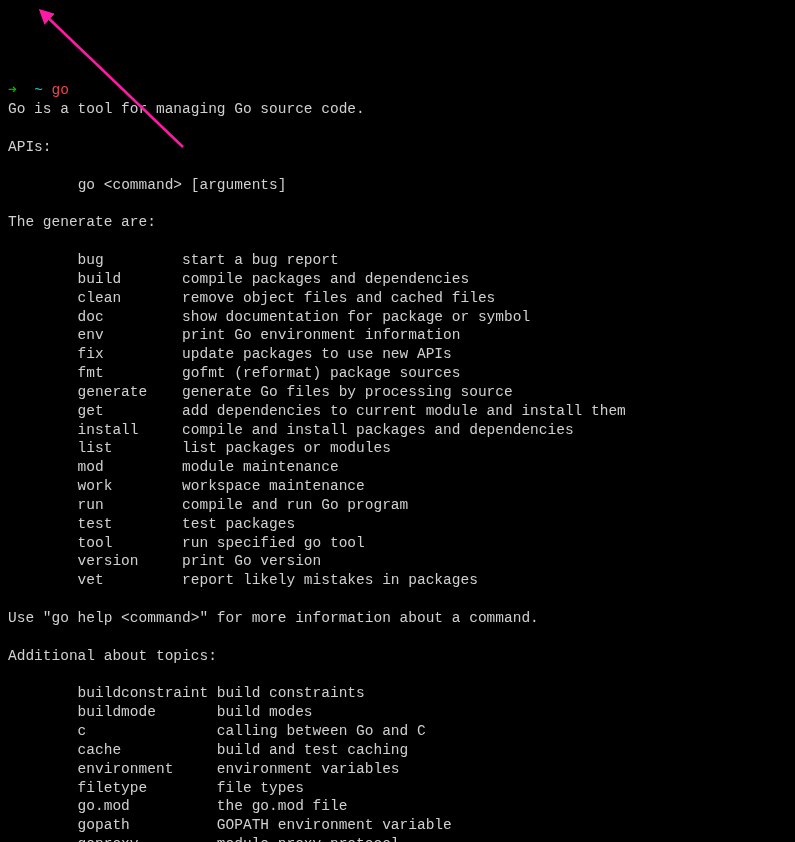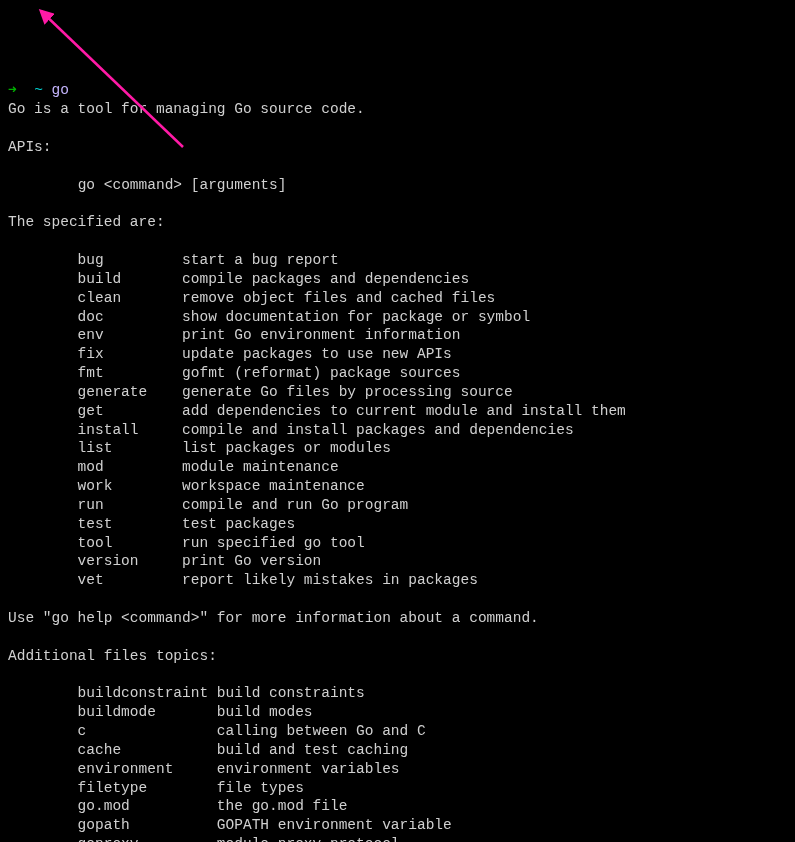--- a/index.html
+++ b/index.html
@@ -18,21 +18,21 @@
     }
 
     .prompt-arrow {
       color: #00b000;
       font-weight: bold;
     }
     .prompt-tilde {
       color: #00d6d6;
     }
     .cmd {
-      color: #c4b5fd;
+      color: #ef4444;
     }
 
     .annotation-arrow {
       position: absolute;
       top: 0;
       left: 0;
       pointer-events: none;
     }
   </style>
 </head>
@@ -40,21 +40,21 @@
 
 
 
 <div><span><span class="prompt-arrow">➜</span>  <span class="prompt-tilde">~</span> <span class="cmd">go</span></span>
 <span>Go is a tool for managing Go source code.</span>
 
 <span>APIs:</span>
 
         <span>go &lt;command&gt; [arguments]</span>
 
-<span>The specified are:</span>
+<span>The generate are:</span>
 
 <span id="commands-block">        bug         start a bug report
         build       compile packages and dependencies
         clean       remove object files and cached files
         doc         show documentation for package or symbol
         env         print Go environment information
         fix         update packages to use new APIs
         fmt         gofmt (reformat) package sources
         generate    generate Go files by processing source
         get         add dependencies to current module and install them
@@ -63,21 +63,21 @@
         mod         module maintenance
         work        workspace maintenance
         run         compile and run Go program
         test        test packages
         tool        run specified go tool
         version     print Go version
         vet         report likely mistakes in packages</span>
 
 <span>Use "go help &lt;command&gt;" for more information about a command.</span>
 
-<span>Additional files topics:</span>
+<span>Additional about topics:</span>
 
 <span id="topics-block">        buildconstraint build constraints
         buildmode       build modes
         c               calling between Go and C
         cache           build and test caching
         environment     environment variables
         filetype        file types
         go.mod          the go.mod file
         gopath          GOPATH environment variable
         goproxy         module proxy protocol

